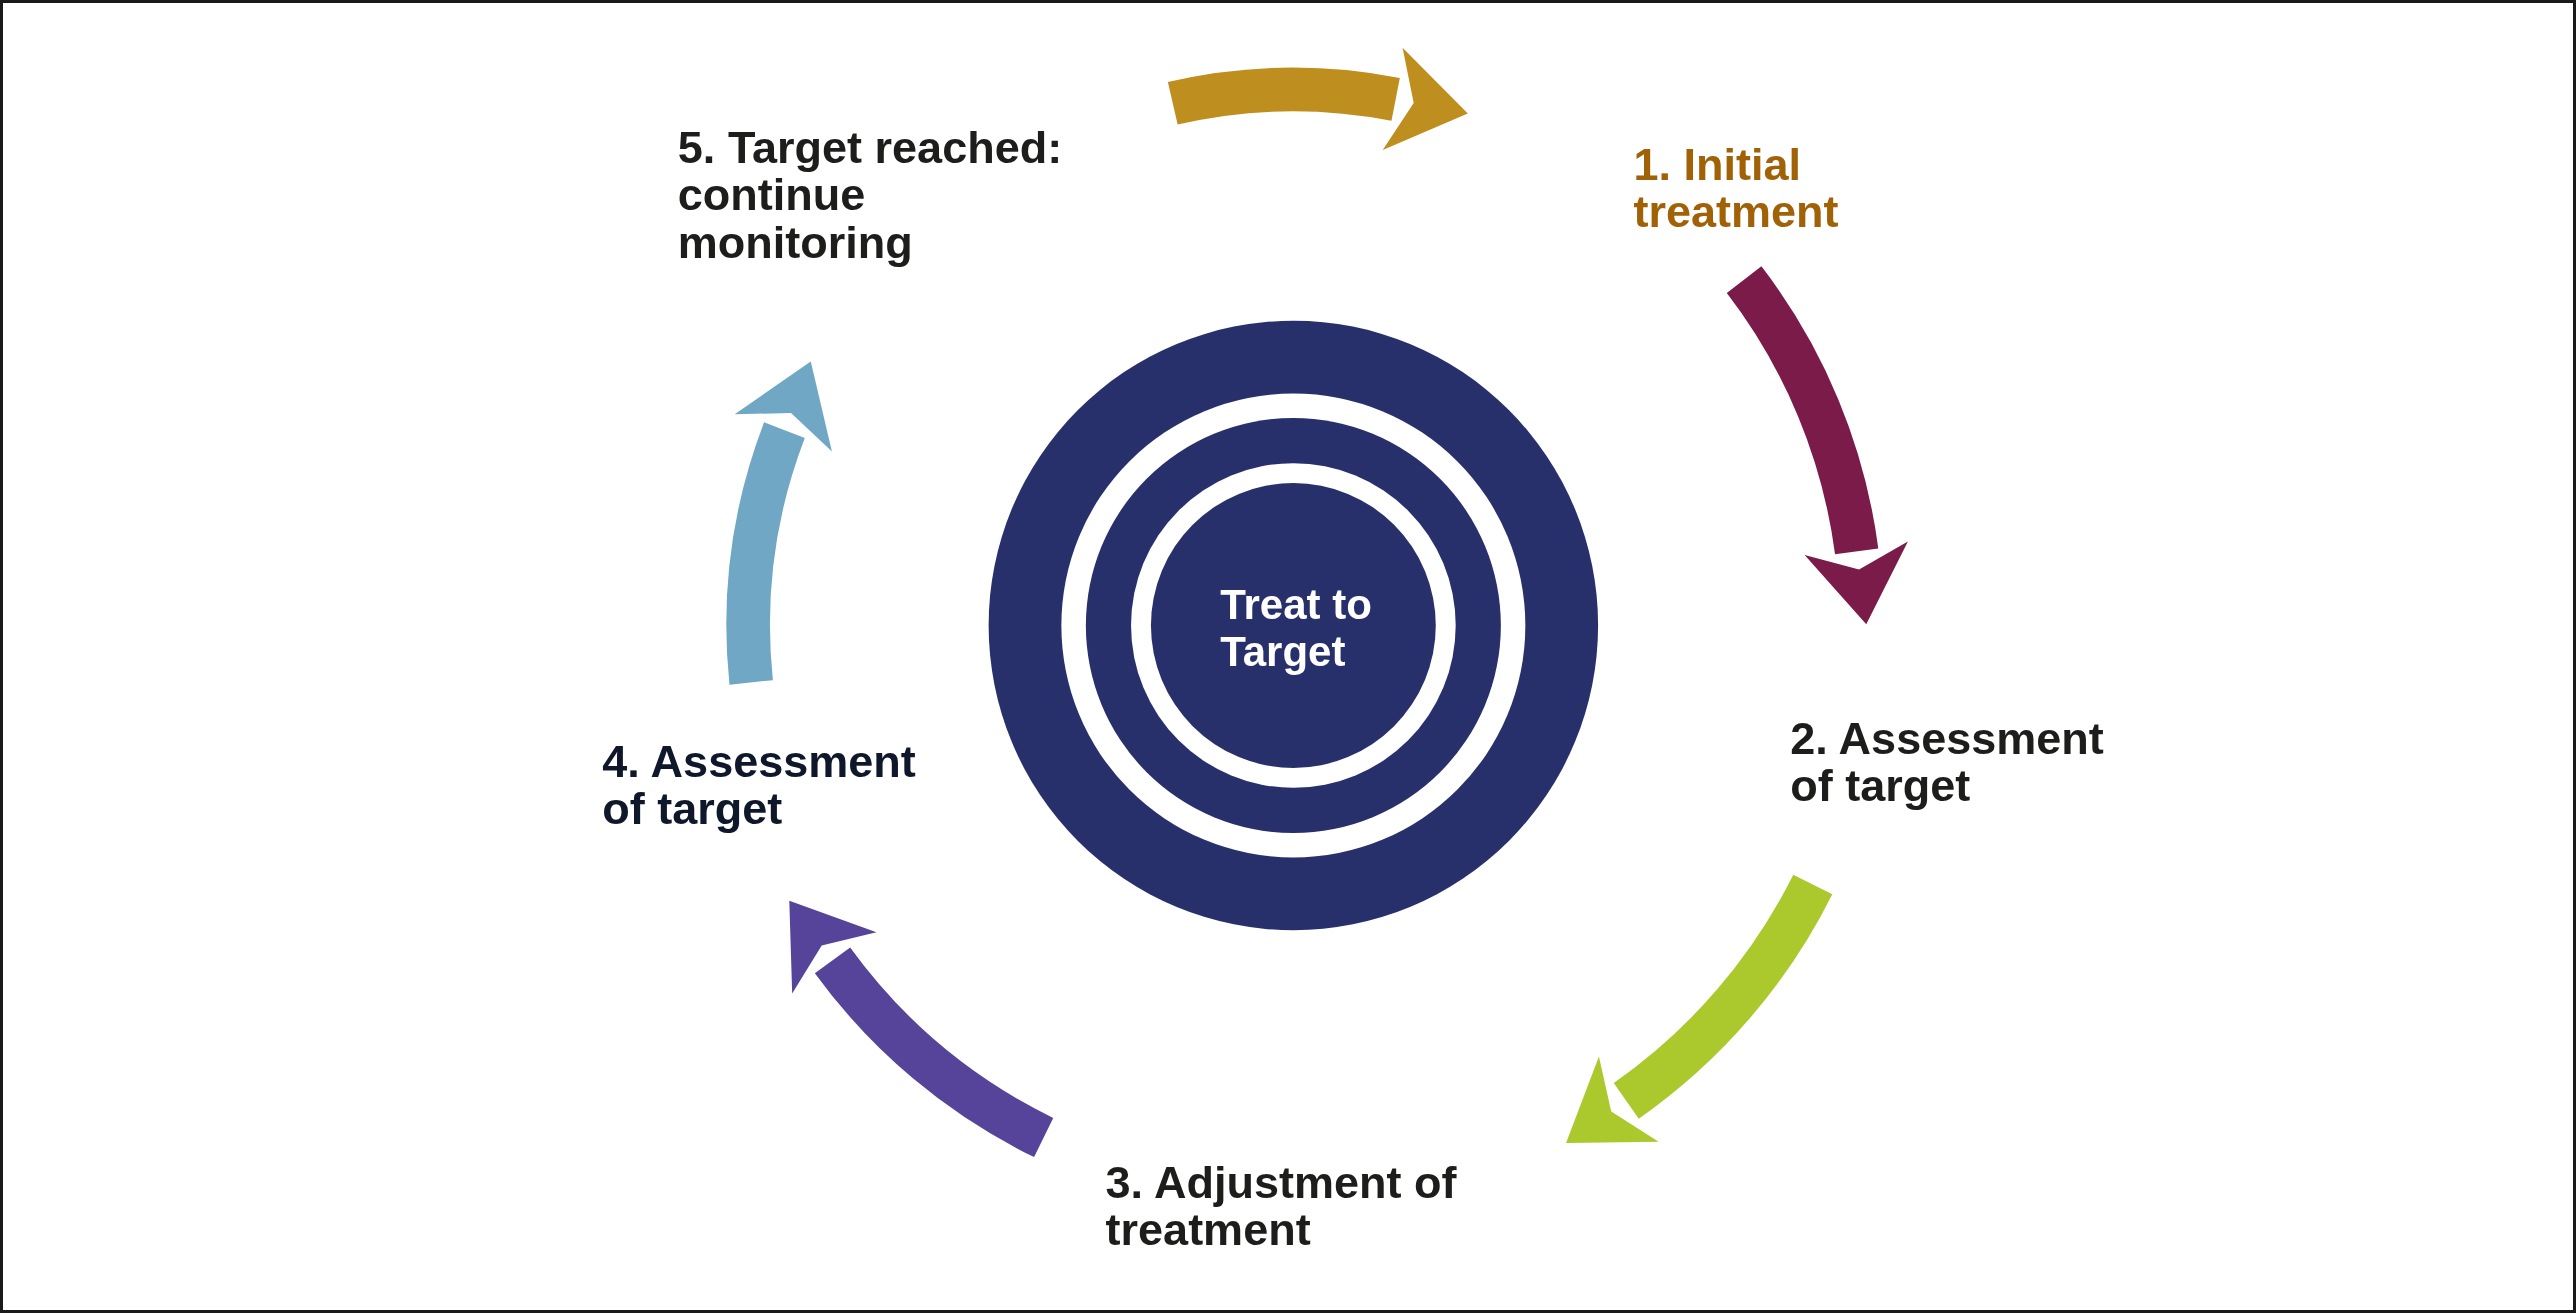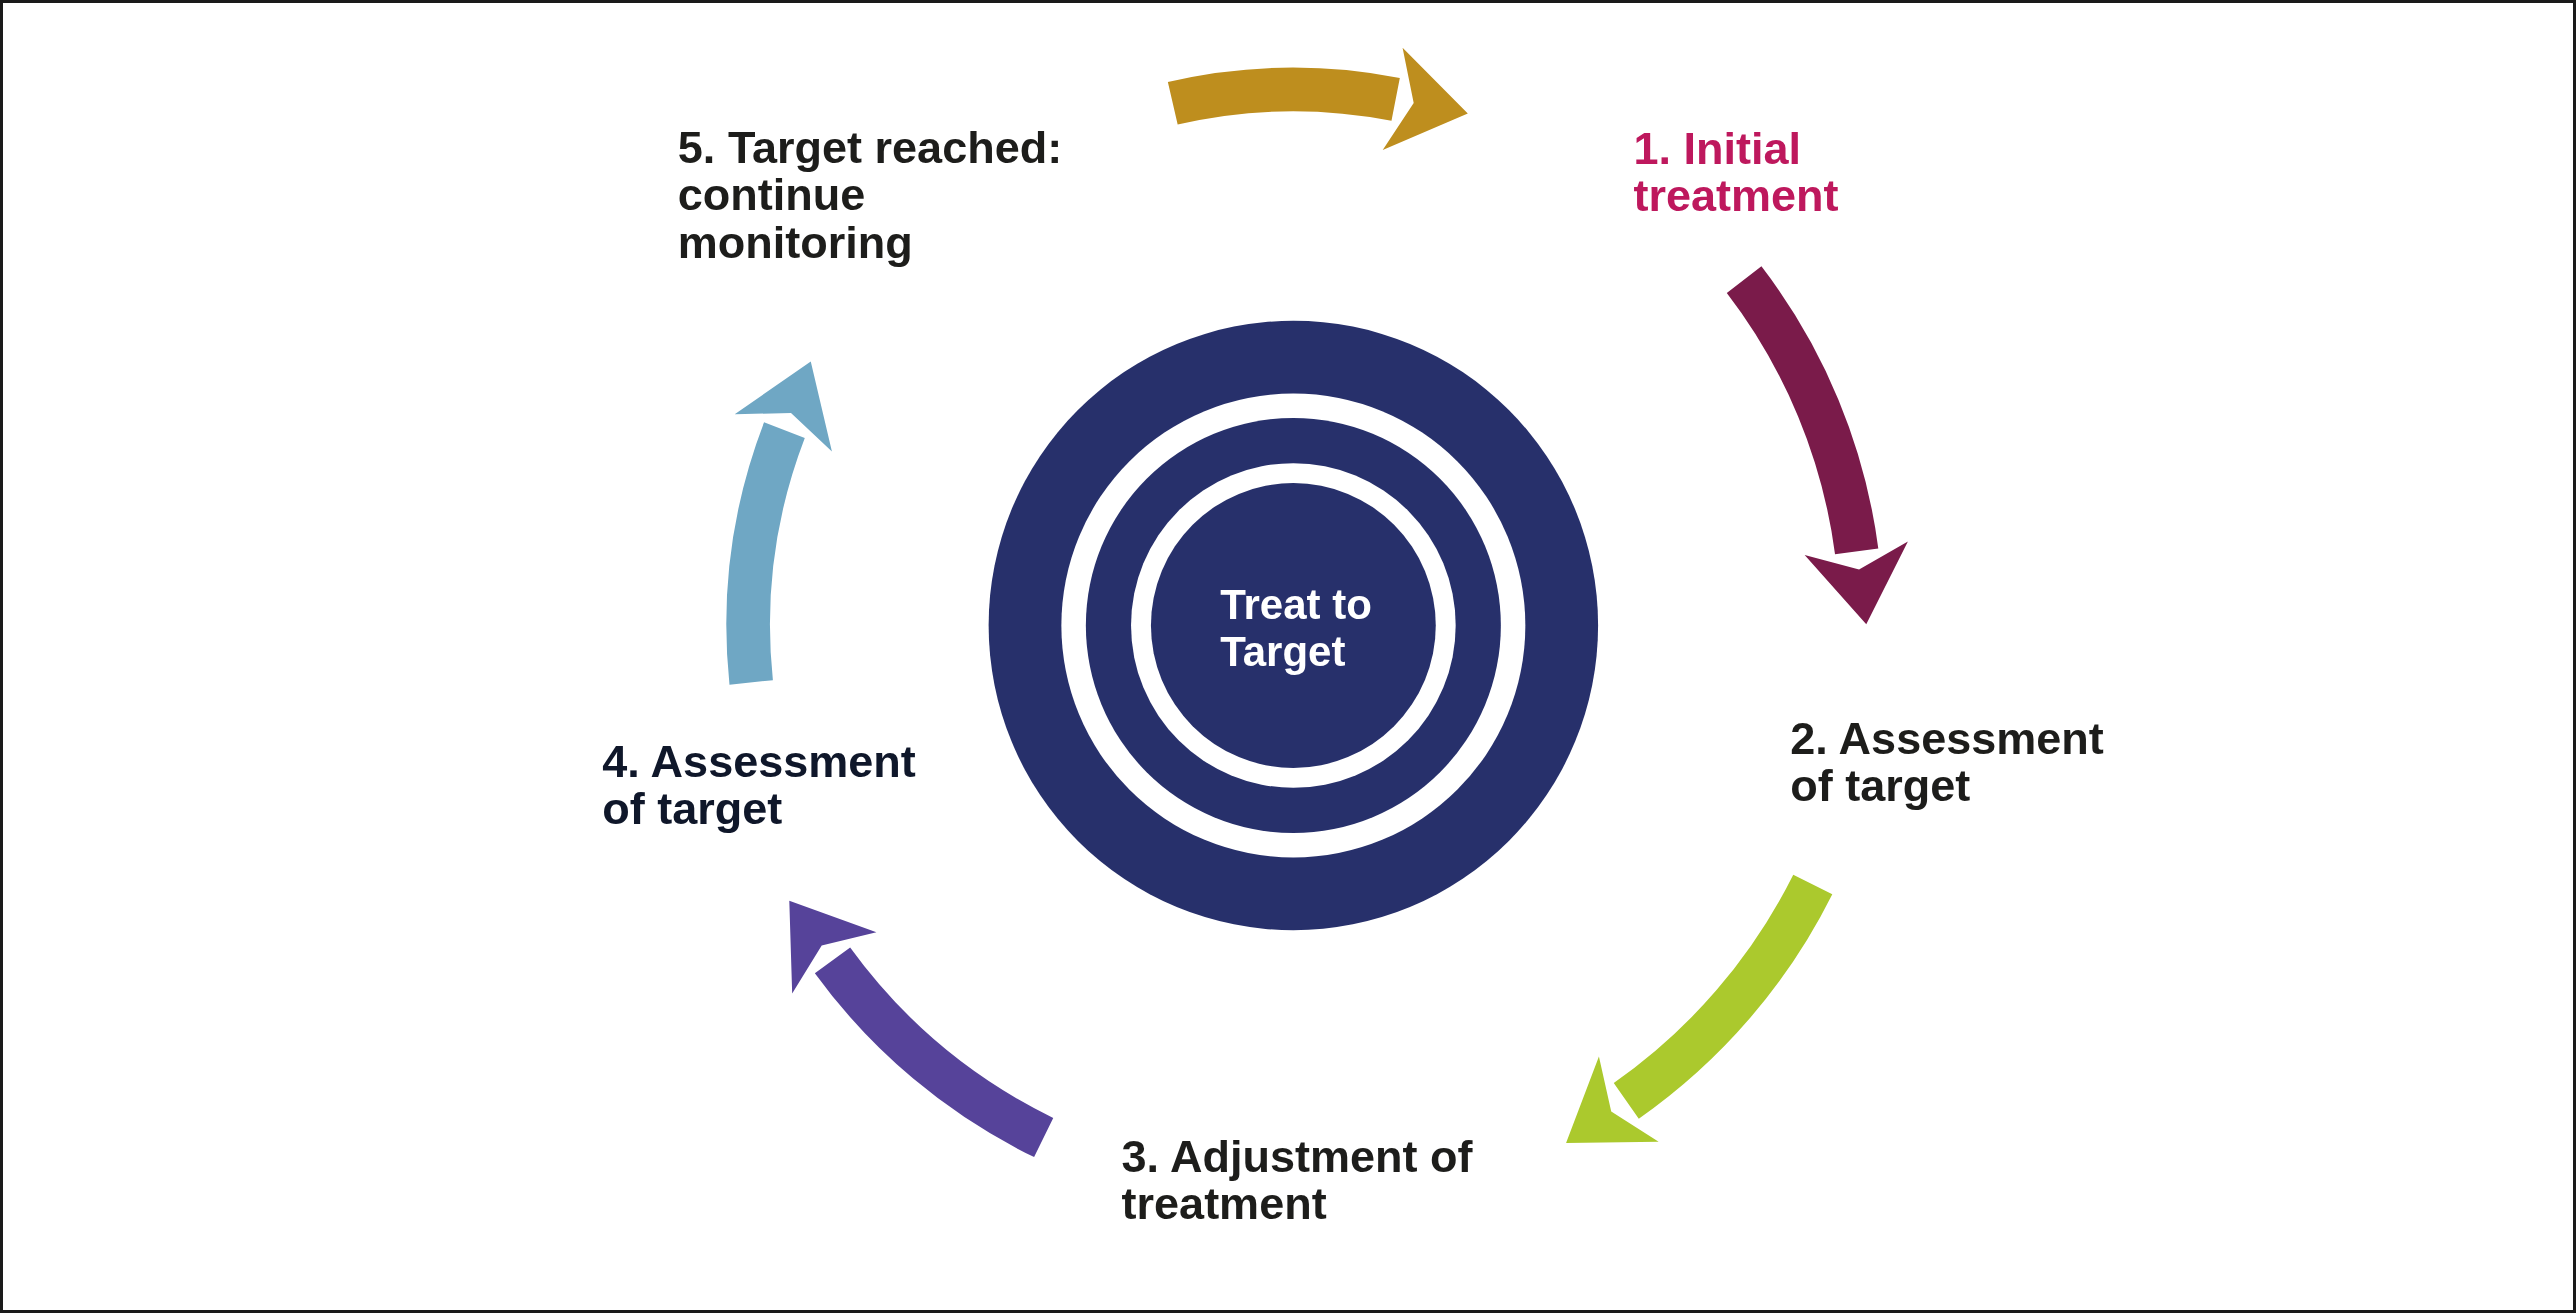--- a/index.html
+++ b/index.html
@@ -22,21 +22,21 @@
     position: absolute;
     transform: translate(-50%, -50%);
     font-weight: bold;
     font-size: 45px;
     line-height: 1.05;
     white-space: pre-line;
     color: #1d1d1b;
   }
   #label-step-1 { left: 1733px; top: 169px;  }
   #label-step-2 { left: 1944px; top: 759px;  }
-  #label-step-3 { left: 1278px; top: 1177px; margin-left: 16px; }
+  #label-step-3 { left: 1278px; top: 1203px; }
   #label-step-4 { left: 756px;  top: 782px; }
   #label-step-5 { left: 867px; top: 192px;  }
   .center-label {
     position: absolute;
     left: 1293px; top: 625px;
     transform: translate(-50%, -50%);
     font-weight: bold;
     font-size: 42px;
     line-height: 1.12;
     text-align: left;
@@ -72,21 +72,21 @@
       <g>
         <path d="M 1354.9 1481.7 A 744 744 0 0 1 1079.1 1250.3" fill="none" stroke="#56439A" stroke-width="57"></path>
         <polygon points="-4,-68 96,0 -4,68 24,0" fill="#56439A" transform="translate(1079.1 1250.3) rotate(234)"></polygon>
       </g>
       <g>
         <path d="M 972.9 887.4 A 712 712 0 0 1 1016.3 557.8" fill="none" stroke="#6FA7C4" stroke-width="57"></path>
         <polygon points="-4,-68 96,0 -4,68 24,0" fill="#6FA7C4" transform="translate(1016.3 557.8) rotate(291)"></polygon>
       </g>
     </svg>
 
-  <div class="step-label" id="label-step-1" style="color: #be185d;">1. Initial
+  <div class="step-label" id="label-step-1" style="color: #a16207; margin-top: 16px;">1. Initial
 treatment</div>
   <div class="step-label" id="label-step-2" style="color: rgb(29, 29, 27);">2. Assessment
 of target</div>
   <div class="step-label" id="label-step-3" style="color: rgb(29, 29, 27);">3. Adjustment of
 treatment</div>
   <div class="step-label" id="label-step-4" style="color: #0f172a;">4. Assessment
 of target</div>
   <div class="step-label" id="label-step-5" style="color: rgb(29, 29, 27);">5. Target reached:
 continue
 monitoring</div>

